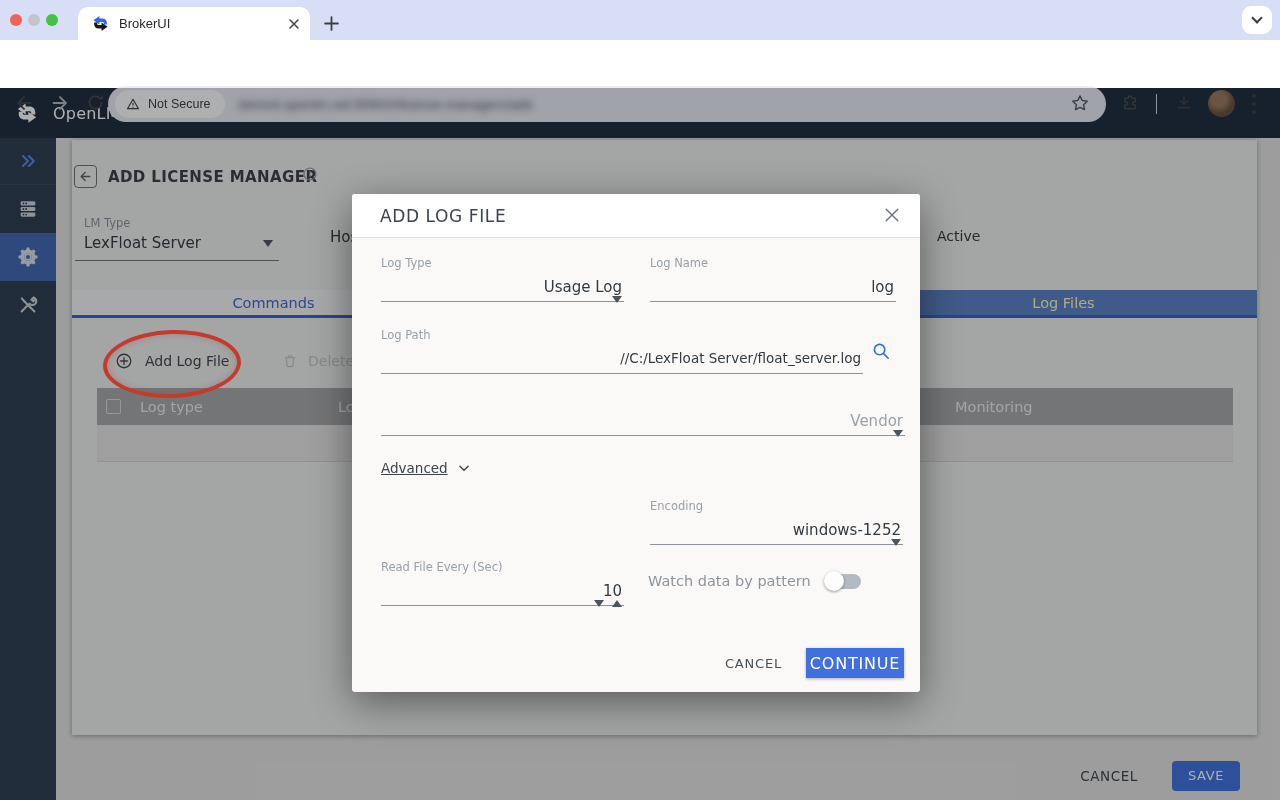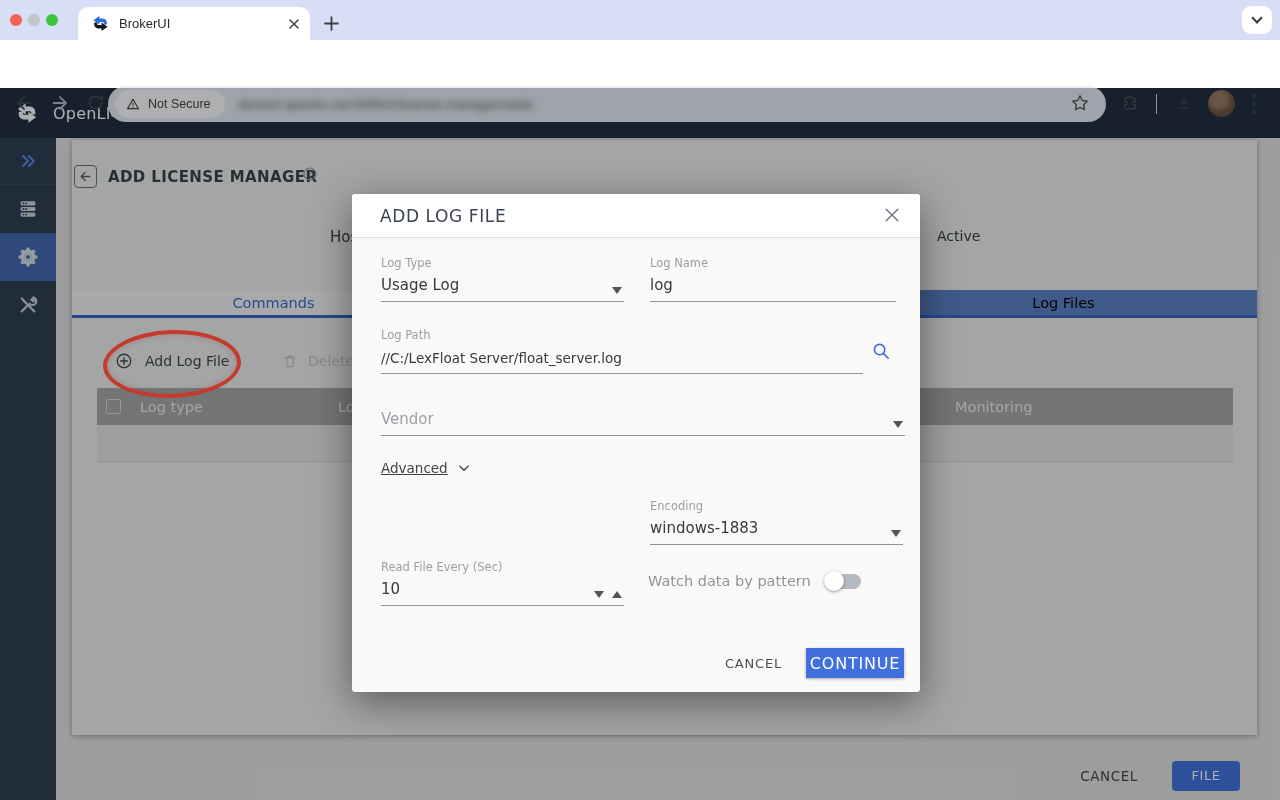--- a/index.html
+++ b/index.html
@@ -66,21 +66,21 @@
                      border-bottom:1px solid #6f747a; padding:4px 6px 8px 9px; }
   #lmtype .fld-label { margin-left:9px; }
   #lmtype .val { font-size:15px; color:#34393f; }
   #host-label { position:absolute; left:258px; top:88px; font-size:15px; color:#34393f; }
   #active-label { position:absolute; left:865px; top:88px; font-size:14px; color:#34393f; }
 
   #tabbar { position:absolute; left:0; top:150px; width:1185px; height:28px; display:flex;
             border-bottom:3px solid #3b63c4; background:#f6f6f7; }
   .apptab { flex:1; display:flex; align-items:center; justify-content:center; font-size:14.5px;padding-left:8px; }
   #tab-commands { color:#3f66cc; }
-  #tab-logfiles { background:#5c80c6; color:#000000; }
+  #tab-logfiles { background:#5c80c6; color:#fef9c3; }
 
   #btn-addlog { position:absolute; left:43px; top:212px; display:flex; align-items:center;
                 font-size:14px; color:#3f454c; }
   #btn-addlog span { margin-left:12px; }
   #btn-delete { position:absolute; left:209px; top:212px; display:flex; align-items:center;
                 font-size:14px; color:#c3c6cb; }
   #btn-delete span { margin-left:9px; }
 
   #tbl-head { position:absolute; left:25px; top:248px; width:1136px; height:37px; background:#a9a9a9;
               display:flex; align-items:center; color:#eef0f2; font-size:14.5px; }
@@ -105,21 +105,21 @@
   #modal { position:absolute; left:352px; top:194px; width:568px; height:498px; background:#faf9f7;
            border-radius:3px; box-shadow:0 10px 40px rgba(0,0,0,.45); z-index:50; }
   #m-header { position:absolute; left:0; top:0; width:568px; height:44px; background:#fff;
               border-bottom:1px solid #e2e0dd; border-radius:3px 3px 0 0; }
   #m-title { position:absolute; left:28px; top:12px; font-size:17px; color:#3b4450;
              letter-spacing:.6px; }
   #m-close { position:absolute; right:16px; top:11px; width:22px; height:22px; }
   .mgroup { position:absolute; }
   .mgroup .fld-label { color:#99a0a8; }
   .mval-row { display:flex; justify-content:space-between; align-items:flex-end;
-              border-bottom:1px solid #8d9298; padding:5px 2px 7px 0; margin-top:3px; height:29px; }
+              border-bottom:1px solid #8d9298; padding:5px 2px 7px 0; margin-top:3px; height:29px;flex-direction:column; }
   .mval { font-size:15px; color:#333a42; }
   .mval.ph { color:#9aa1a9; }
   .tri-down { width:0; height:0; border-left:5.5px solid transparent;
               border-right:5.5px solid transparent; border-top:7px solid #4c545e; }
   .tri-up { width:0; height:0; border-left:5.5px solid transparent;
             border-right:5.5px solid transparent; border-bottom:7px solid #4c545e; }
   .spinners { display:flex; align-items:center; gap:8px; }
   #g-logtype { left:29px; top:62px; width:243px; }
   #g-logname { left:298px; top:62px; width:246px; }
   #g-logpath { left:29px; top:134px; width:482px; }
@@ -284,20 +284,27 @@
       </div>
       <div id="pagetitle">ADD LICENSE MANAGER</div>
       <span id="info-i">
         <svg width="16" height="16" viewBox="0 0 24 24" fill="none">
           <circle cx="12" cy="12" r="9" stroke="#8f959b" stroke-width="1.6"></circle>
           <circle cx="12" cy="7.8" r="1.2" fill="#8f959b"></circle>
           <path d="M12 10.8 V17" stroke="#8f959b" stroke-width="1.8"></path>
         </svg>
       </span>
 
+      <div id="lmtype">
+        <div class="fld-label">LM Type</div>
+        <div class="val-row">
+          <span class="val">LexFloat Server</span>
+          <span class="tri-down"></span>
+        </div>
+      </div>
       <span id="host-label">Host</span>
       <span id="active-label">Active</span>
 
       <div id="tabbar">
         <div class="apptab" id="tab-commands">Commands</div>
         <div class="apptab"></div>
         <div class="apptab" id="tab-logfiles">Log Files</div>
       </div>
 
       <div id="btn-addlog">
@@ -318,21 +325,21 @@
         <div id="tbl-check"></div>
         <span id="th-logtype">Log type</span>
         <span id="th-clip">Lo</span>
         <span id="th-monitoring">Monitoring</span>
       </div>
       <div id="tbl-row"></div>
     </div>
 
     <div id="page-footer">
       <span id="pf-cancel">CANCEL</span>
-      <div id="pf-save">FILE</div>
+      <div id="pf-save">SAVE</div>
     </div>
   </div>
 </div>
 
 <div id="dim"></div>
 
 <div id="modal">
   <div id="m-header">
     <span id="m-title">ADD LOG FILE</span>
     <span id="m-close">
@@ -381,21 +388,21 @@
     <span>Advanced</span>
     <svg width="14" height="14" viewBox="0 0 24 24" fill="none" stroke="#3c434b" stroke-width="2.4" stroke-linecap="round" stroke-linejoin="round">
       <path d="M5 9 L12 16 L19 9"></path>
     </svg>
   </div>
 
 
   <div class="mgroup" id="g-encoding">
     <div class="fld-label">Encoding</div>
     <div class="mval-row">
-      <span class="mval">windows-1883</span>
+      <span class="mval">windows-1252</span>
       <span class="tri-down"></span>
     </div>
   </div>
 
   <div class="mgroup" id="g-read">
     <div class="fld-label">Read File Every (Sec)</div>
     <div class="mval-row">
       <span class="mval">10</span>
       <span class="spinners">
         <span class="tri-down"></span>

